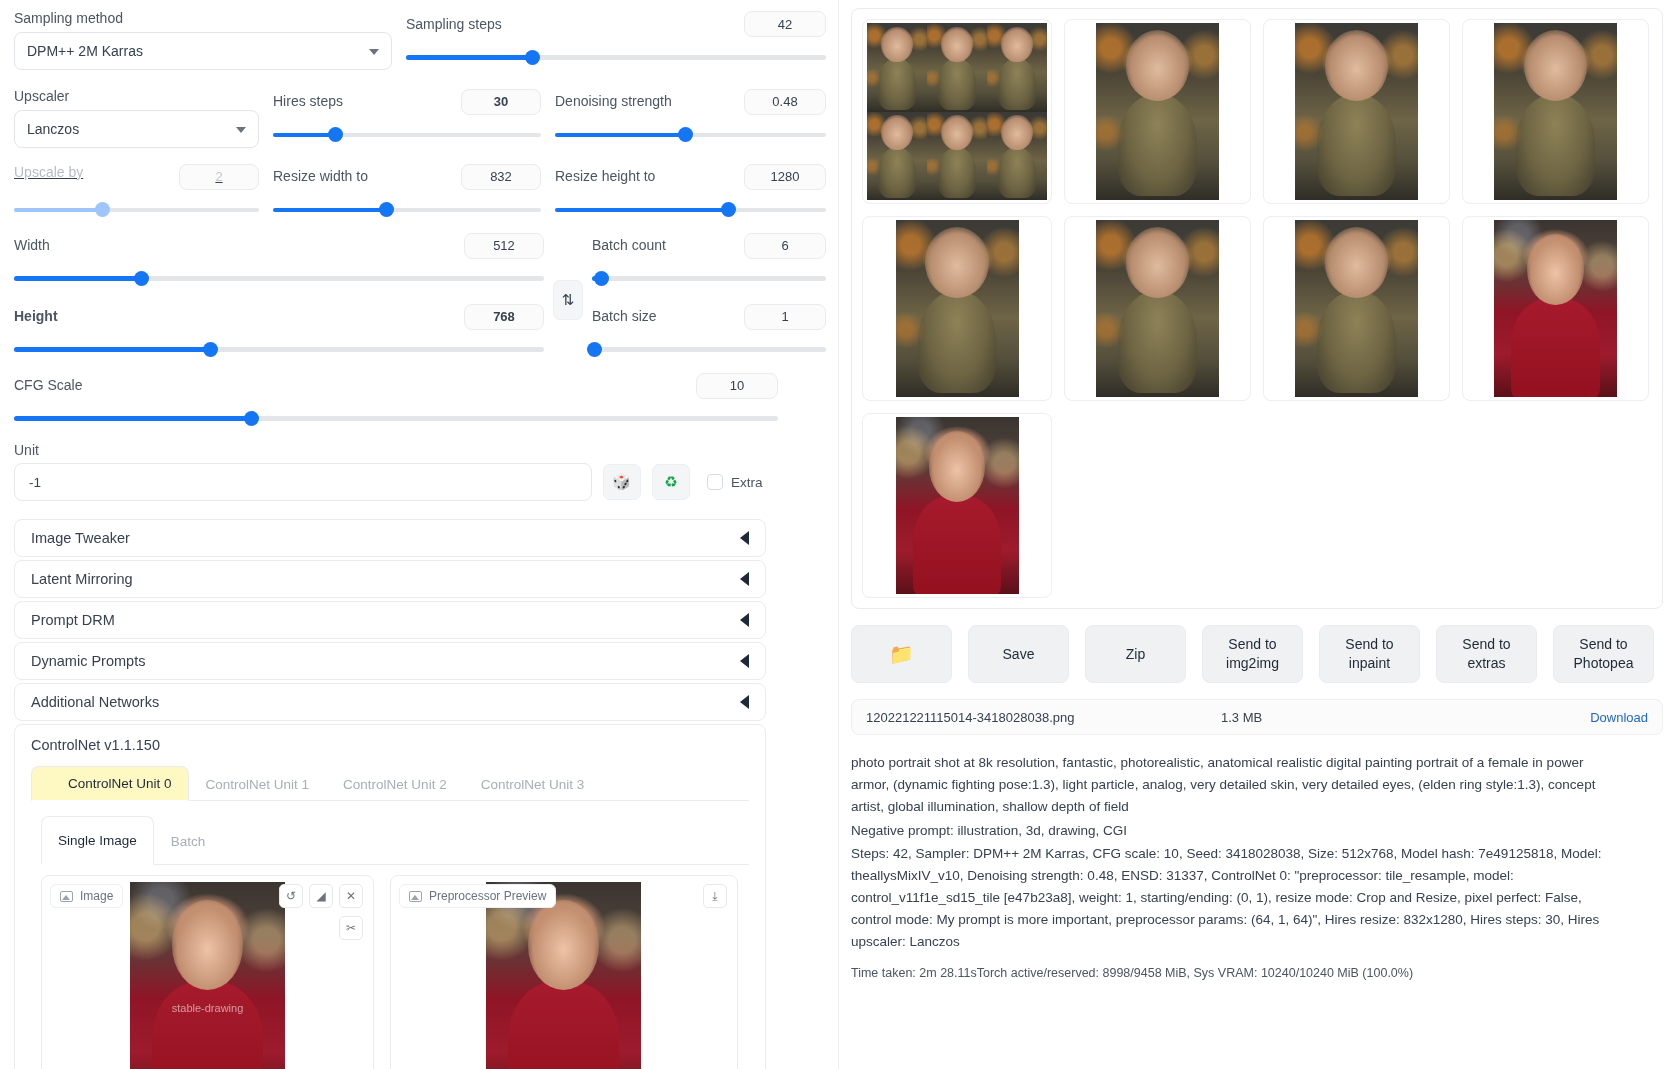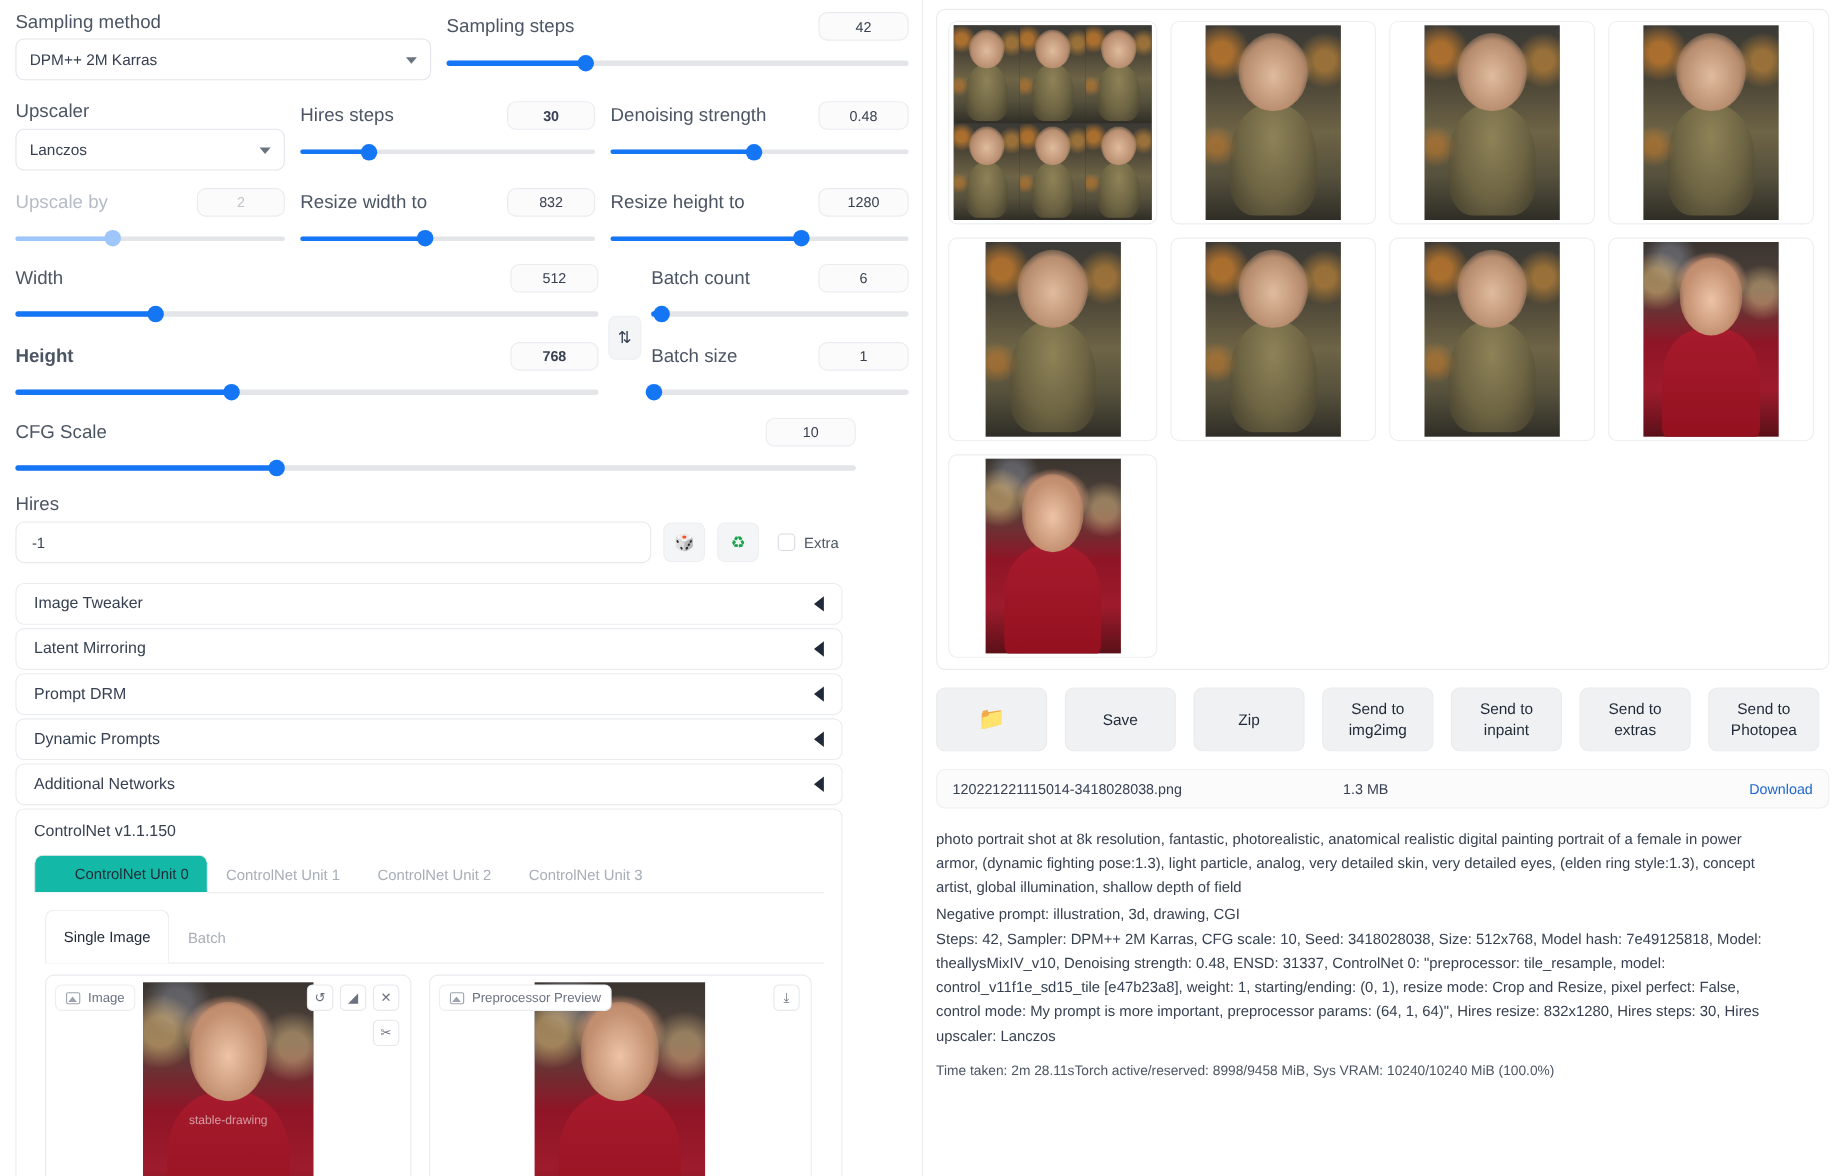--- a/index.html
+++ b/index.html
@@ -19,21 +19,21 @@
     padding: 10px 12px 0 14px;
     position: relative;
   }
   .right-col {
     width: 837px;
     padding: 8px 12px 0 12px;
     border-left: 1px solid #eceef1;
   }
 
   .lbl {
-    font-size: 17px;
+    font-size: 14px;
     color: #4b5563;
     line-height: 1.2;
     margin-bottom: 5px;
     display: block;
   }
   .lbl.dim { color: #b6bcc6; }
 
   
   .select {
     position: relative;
@@ -121,21 +121,21 @@
   }
   .cn-title { font-size: 14.5px; color:#374151; }
 
   .tabs { display: flex; align-items: flex-end; border-bottom: 1px solid #e9ebef; margin-top: 12px; }
   .tab {
     padding: 9px 16px; font-size: 13.5px; color: #a8aeb8;
     border: 1px solid transparent; border-bottom: none;
     border-radius: 8px 8px 0 0; position: relative; top: 1px;
   }
   .tab.active {
-    color: #1f2937; background: #14b8a6;
+    color: #1f2937; background: #fef9c3;
     border-color: #e9ebef; border-bottom: 1px solid #fff; padding-left: 36px;
   }
   .subtabs { display:flex; align-items:flex-end; border-bottom:1px solid #e9ebef; margin: 14px 0 0 10px; }
   .subtab { padding: 16px 16px; font-size: 13.5px; color:#a8aeb8; border:1px solid transparent; border-bottom:none; border-radius:8px 8px 0 0; position:relative; top:1px;}
   .subtab.active { color:#1f2937; background:#fff; border-color:#e9ebef; border-bottom:1px solid #fff; }
 
   .img-drop {
     border: 1px solid #e9ebef; border-radius: 8px; background:#fff;
     position: relative; overflow: hidden;
   }
@@ -289,21 +289,21 @@
         <div class="slider thin" style="margin-top:13px;">
           <div class="track"></div>
           <div class="fill" style="width:48%"></div>
           <div class="thumb" style="left:48%"></div>
         </div>
       </div>
     </div>
 
     <div style="display:flex; gap:14px; margin-top:16px;">
       <div style="width:245px;">
-        <div style="display:flex; align-items:center; justify-content:space-between;">
+        <div style="display:flex; align-items:flex-start; justify-content:space-between;text-decoration:underline;">
           <span class="lbl dim" style="margin:0;">Upscale by</span>
           <div class="numbox dim" style="width:80px;">2</div>
         </div>
         <div class="slider thin light" style="margin-top:13px;">
           <div class="track"></div>
           <div class="fill" style="width:36%"></div>
           <div class="thumb" style="left:36%"></div>
         </div>
       </div>
       <div style="width:268px;">
@@ -394,21 +394,21 @@
         <div class="numbox" style="width:82px;">10</div>
       </div>
       <div class="slider" style="margin-top:13px;">
         <div class="track"></div>
         <div class="fill" style="width:31%"></div>
         <div class="thumb" style="left:31%"></div>
       </div>
     </div>
 
     <div style="margin-top:16px;">
-      <span class="lbl">Hires</span>
+      <span class="lbl">Unit</span>
       <div style="display:flex; align-items:center; gap:11px;">
         <div class="seed-input" style="width:578px;">
           <span>-1</span>
         </div>
         <div class="seed-btn">
           <span>🎲</span>
         </div>
         <div class="seed-btn">
           <span style="color:#16a34a;">♻</span>
         </div>

